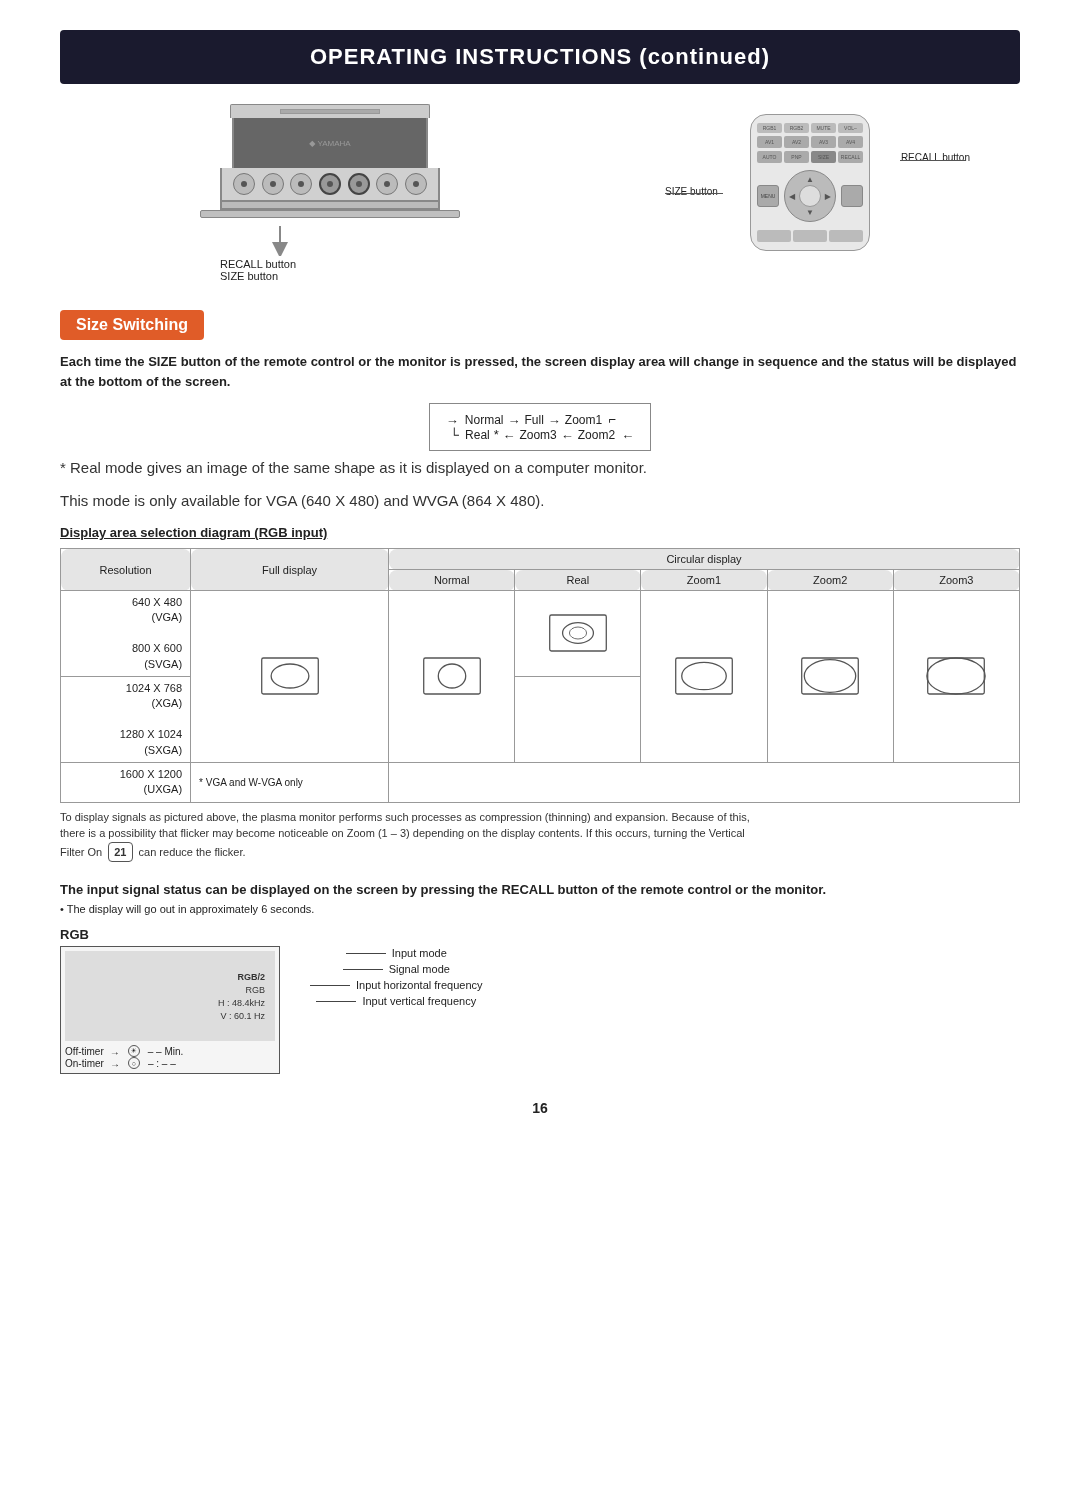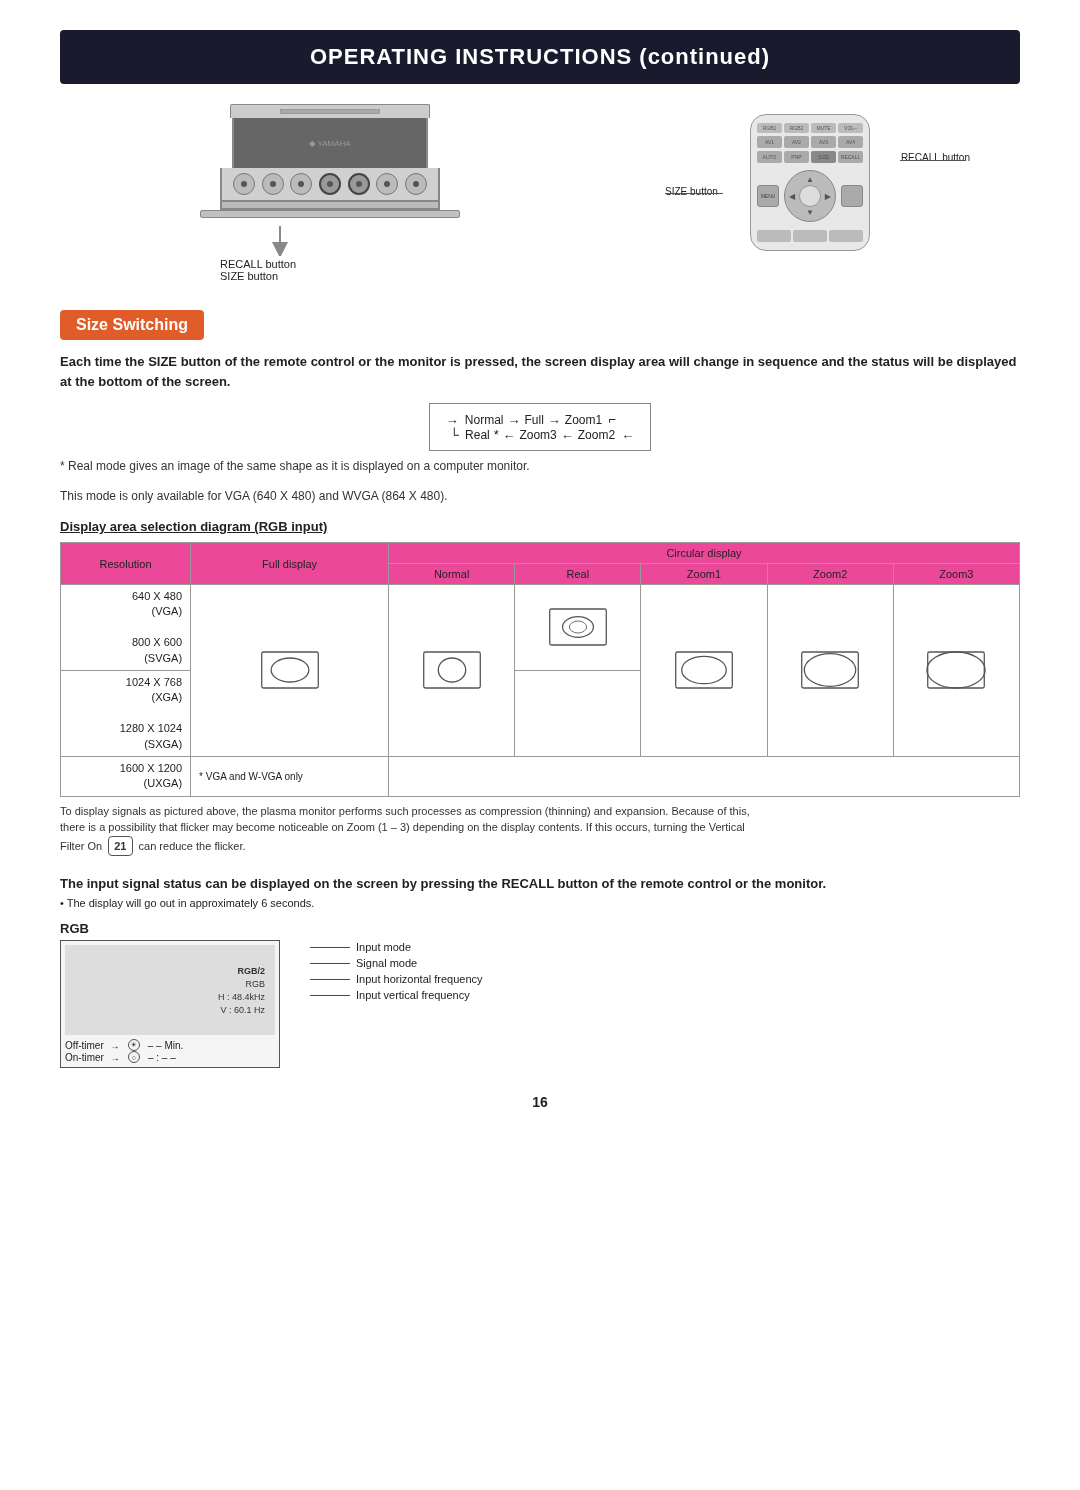--- a/index.html
+++ b/index.html
@@ -158,21 +158,21 @@
 
     
     .bold-para {
       font-weight: bold;
       font-size: 13px;
       line-height: 1.5;
       margin-bottom: 12px;
     }
 
     .footnote-small {
-      font-size: 12px;
+      font-size: 15px;
       margin: 4px 0 16px 0;
       color: #333;
     }
 
     
     .diagram-section-title {
       font-weight: bold;
       font-size: 13px;
       margin-bottom: 8px;
       text-decoration: underline;
@@ -186,22 +186,23 @@
     }
 
     .display-table th, .display-table td {
       border: 1px solid #999;
       padding: 4px 8px;
       text-align: center;
       vertical-align: middle;
     }
 
     .display-table th {
-      background: #ec4899;
+      background: #e5e5e5;
       font-weight: normal;
+      border-radius: 8px;
     }
 
     .display-table td.res-cell {
       text-align: right;
       font-size: 11px;
       line-height: 1.4;
     }
 
     .display-icon {
       width: 60px;
@@ -285,20 +286,21 @@
       flex-direction: column;
       gap: 4px;
       font-size: 11px;
       padding-top: 20px;
     }
 
     .signal-label-row {
       display: flex;
       align-items: center;
       gap: 6px;
+      justify-content: center;
     }
 
     .signal-line {
       width: 40px;
       height: 1px;
       background: #444;
     }
 
     
     .page-number {

